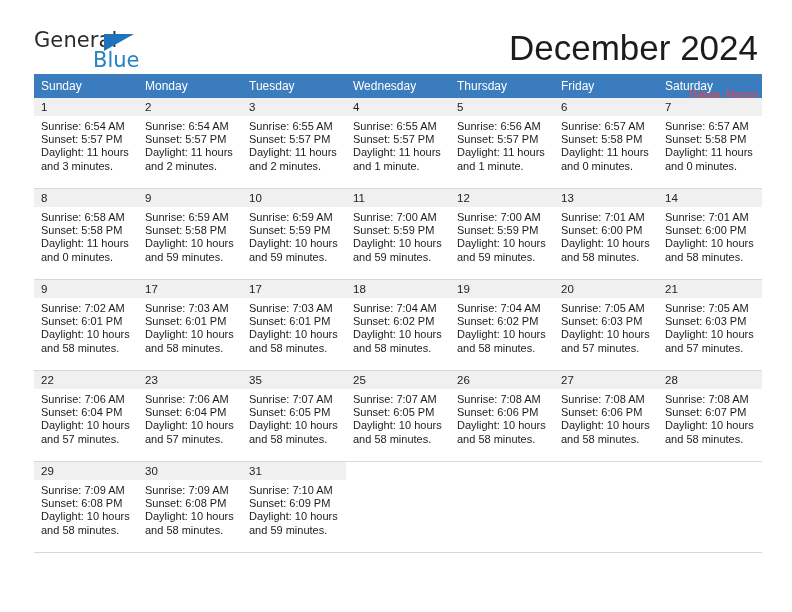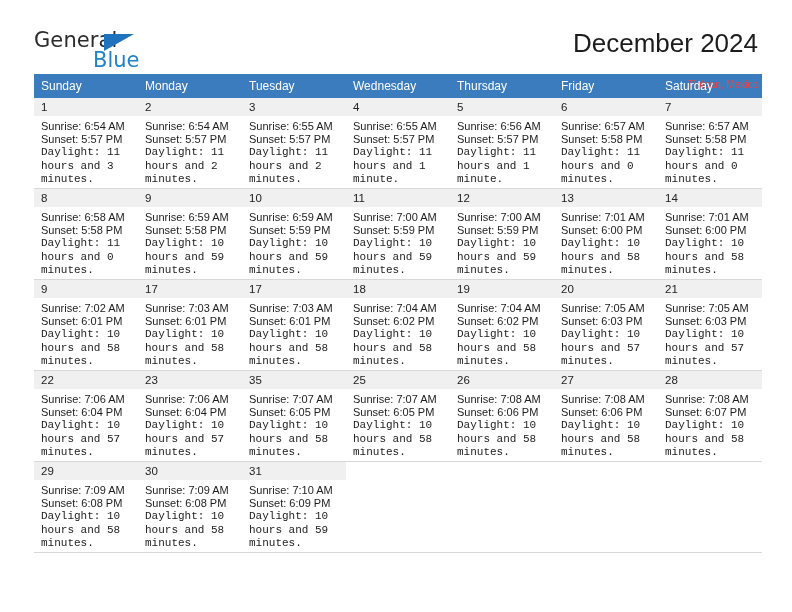--- a/index.html
+++ b/index.html
@@ -64,21 +64,21 @@
     font-size: 21px;
     color: #2383c4;
     font-family: "DejaVu Sans", sans-serif;
   }
 
   .titles {
     text-align: right;
     padding-top: 0px;
   }
   .month-title {
-    font-size: 26px;
+    font-size: 35px;
     color: #1c1c1c;
     line-height: 1.05;
     white-space: nowrap;
   }
   .location {
     font-size: 10px;
     color: #ef4444;
     margin-top: 22px;
     white-space: nowrap;
   }
@@ -125,21 +125,21 @@
   }
   .cell.empty .daynum { background: #ffffff; }
 
   .info {
     padding: 4px 6px 0 7px;
     font-size: 11px;
     line-height: 13.2px;
     color: #1c1c1c;
   }
   .info div { white-space: nowrap; }
-  .info .wrap { white-space: normal; font-family: Liberation Mono, monospace; }
+  .info .wrap { white-space: normal; }
 
   .weekrow {
     border-bottom: 1px solid #d8d8d8;
   }
   .weekrow.last { border-bottom: 1px solid #d8d8d8; }
 </style>
 </head>
 <body>
 
 <div class="page">

